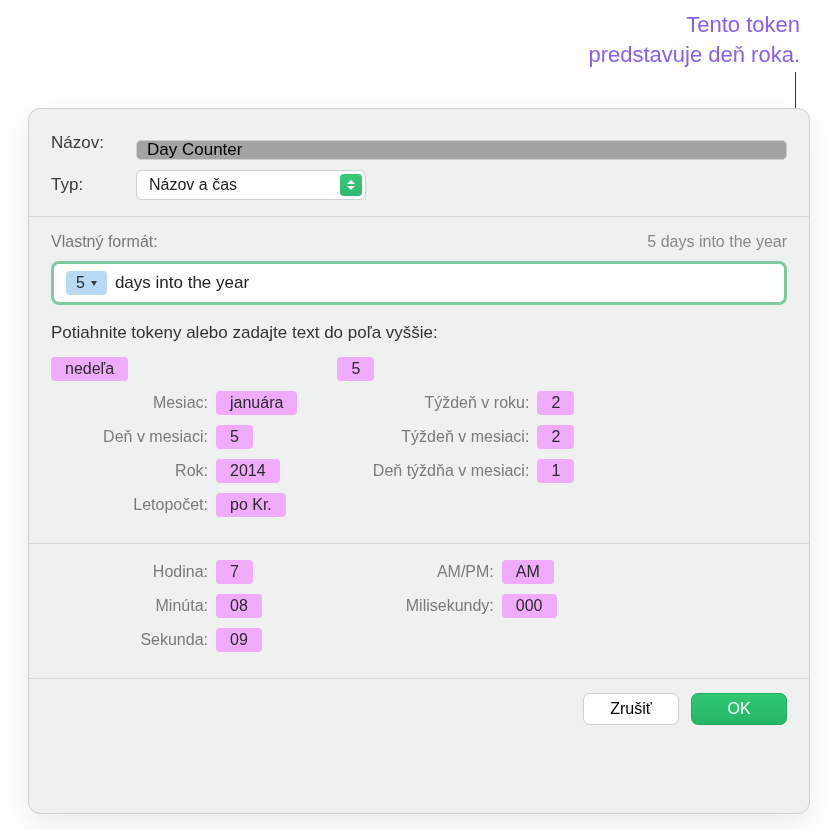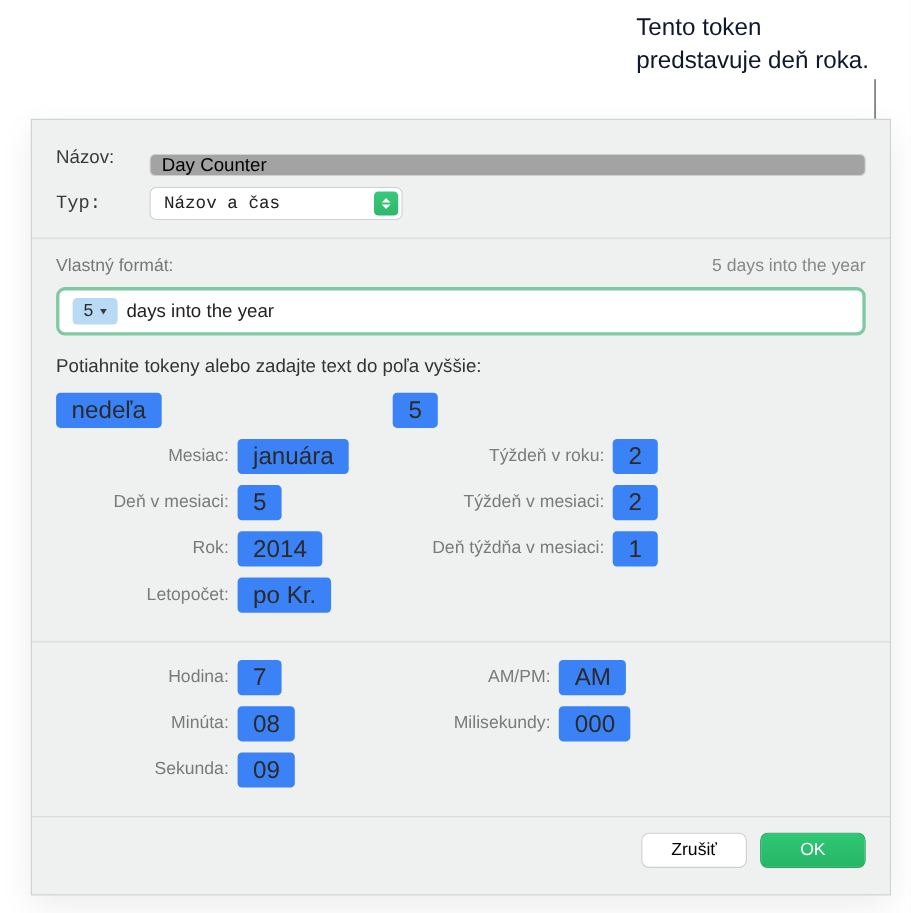--- a/index.html
+++ b/index.html
@@ -8,24 +8,25 @@
     font-size: 16px;
     background: #fff;
     width: 828px;
     height: 830px;
     position: relative;
     color: #222;
   }
   .callout {
     position: absolute;
     top: 10px;
-    right: 38px;
+    right: 28px;
+    text-align: right;
     font-size: 22px;
     line-height: 1.35;
-    color: #0f172a;
+    color: #8b5cf6;
   }
   .callout-line-v {
     position: absolute;
     top: 72px;
     right: 32px;
     bottom: 417px;
     width: 0;
     border-right: 1px solid #333;
   }
   .callout-line-h {
@@ -37,28 +38,28 @@
     border-top: 1px solid #333;
   }
   .dialog {
     position: absolute;
     left: 28px;
     right: 18px;
     top: 108px;
     bottom: 16px;
     background: #eff0f0;
     border: 1px solid #d0d0d0;
-    border-radius: 0;
+    border-radius: 12px;
     box-shadow: 0 10px 30px rgba(0,0,0,0.08);
     padding: 0;
   }
   .section { padding: 16px 22px; }
   .divider { border-top: 1px solid #d8d8d8; }
   .row { display: flex; align-items: center; margin-bottom: 10px; }
-  .row:last-child { margin-bottom: 0; font-family: Liberation Mono, monospace; }
+  .row:last-child { margin-bottom: 0; }
   .lbl {
     width: 85px;
     text-align: left;
     padding-right: 8px;
     color: #3a3a3a;
     font-size: 17px;
   }
   .name-input {
     flex: 1;
     height: 20px;
@@ -161,24 +162,24 @@
     text-align: right;
     color: #7a7a7a;
     font-size: 16px;
     padding-right: 8px;
   }
   .token-col.left .token-label { width: 165px; }
   .token-col.right .token-label { width: 200px; }
   .token-col.time-left .token-label { width: 165px; }
   .token-col.time-right .token-label { width: 200px; }
   .token {
-    background: #3b82f6;
+    background: #f0abfc;
     border-radius: 4px;
     padding: 3px 14px;
-    font-size: 22px;
+    font-size: 16px;
     color: #2a2a2a;
     cursor: move;
   }
   .footer {
     padding: 14px 22px;
     display: flex;
     justify-content: flex-end;
     gap: 12px;
     align-items: center;
   }

